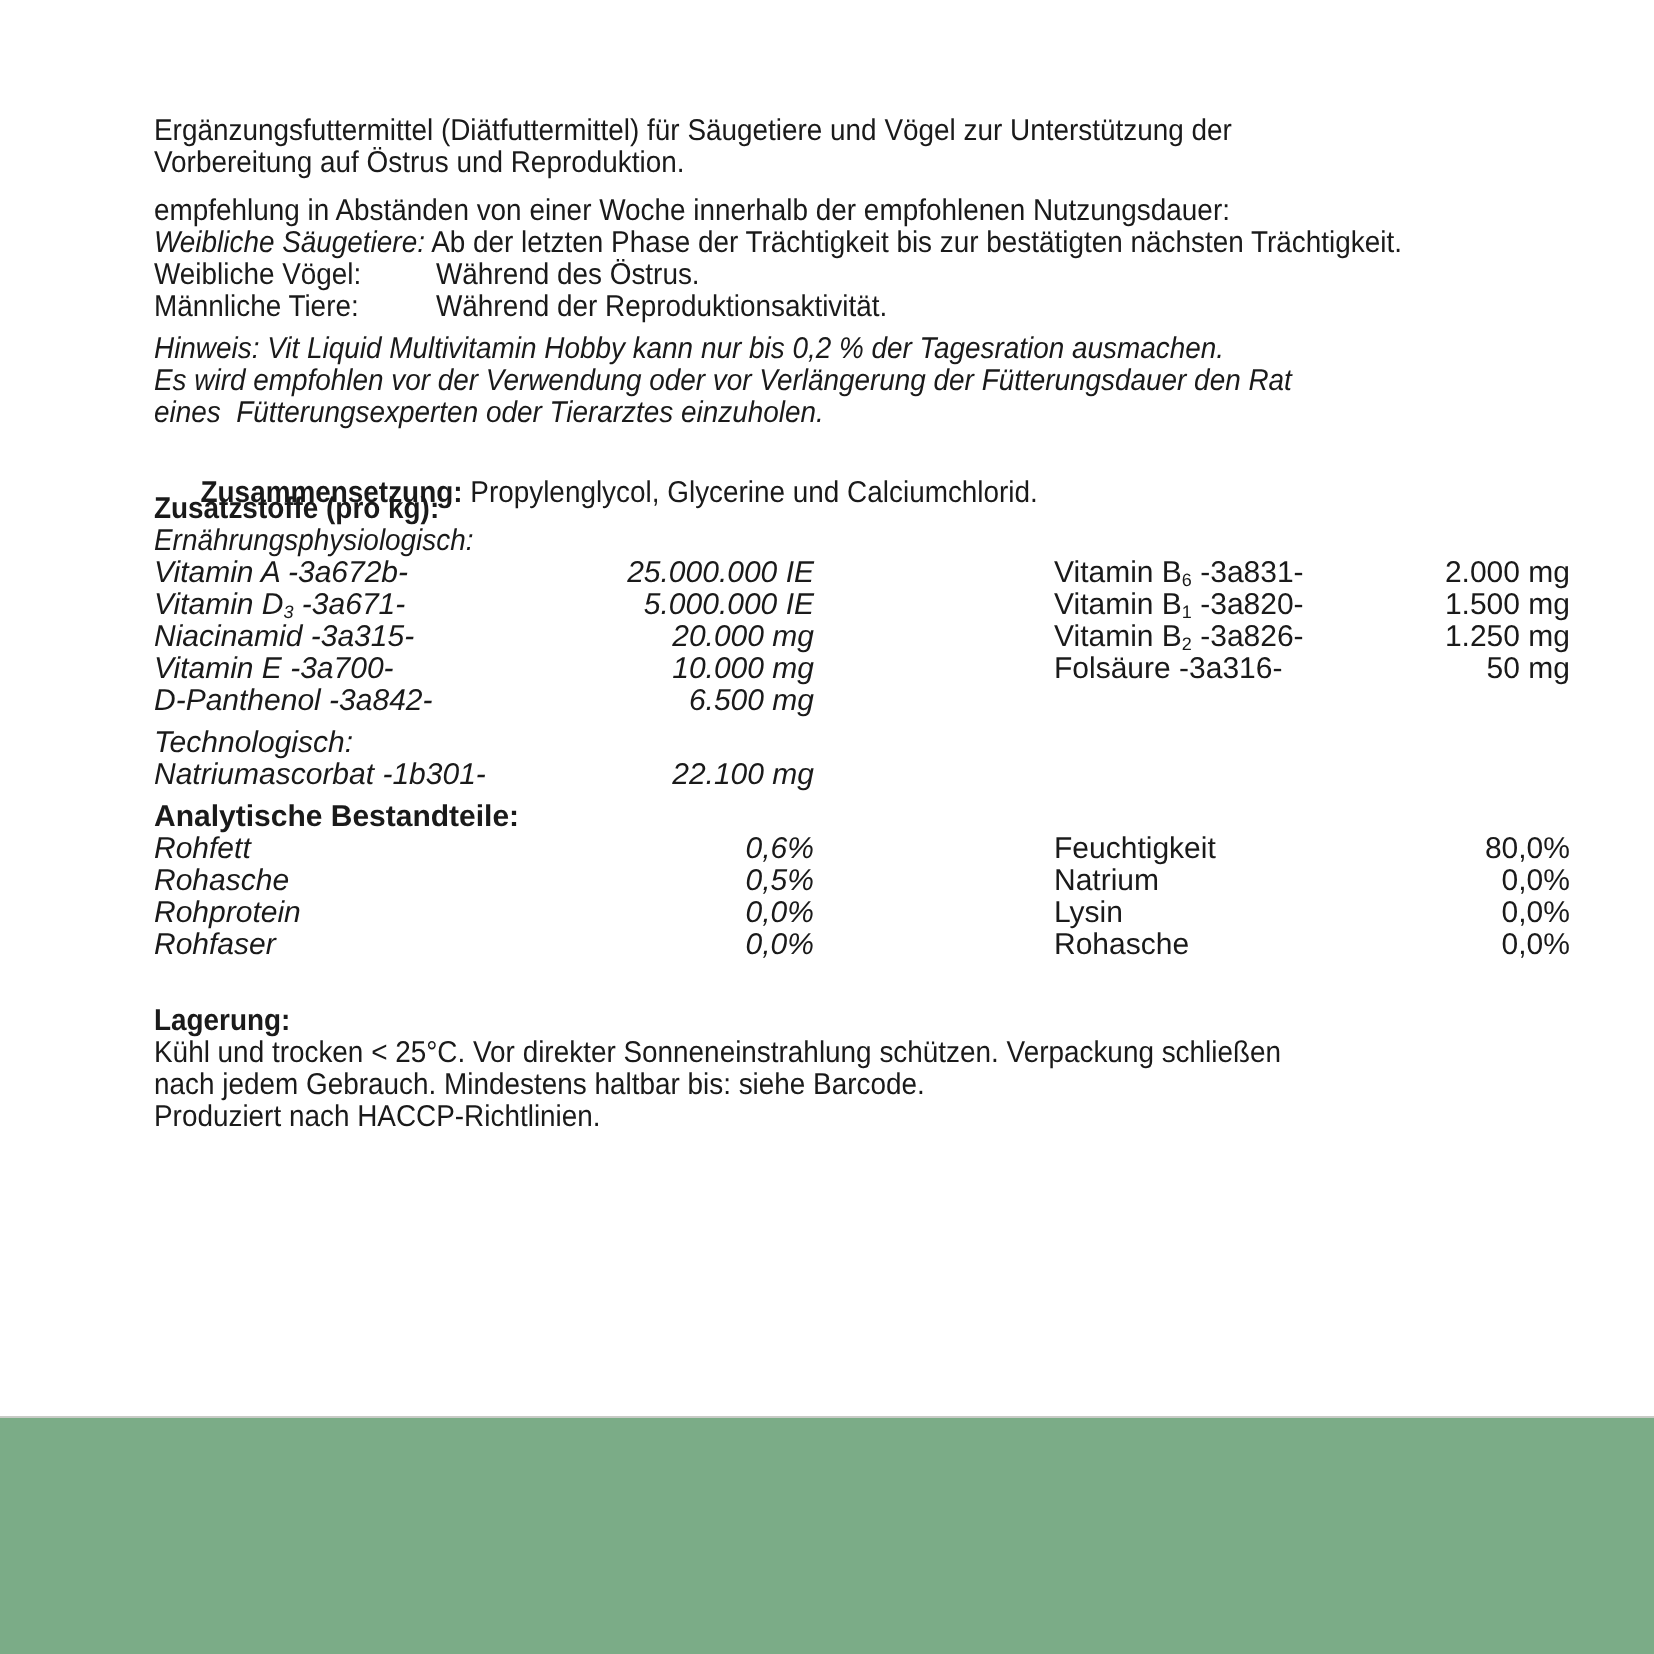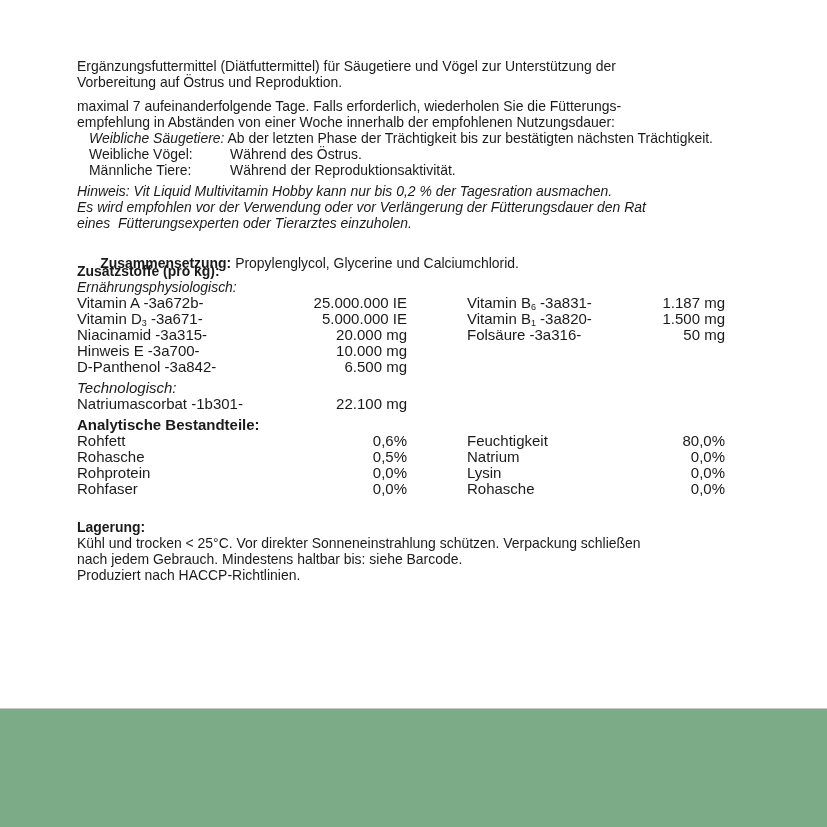--- a/index.html
+++ b/index.html
@@ -11,25 +11,25 @@
   .content {
     position:absolute; left:77px; top:58px; width:720px;
     font-size:15px; line-height:16px;
   }
   .cond { display:inline-block; transform:scaleX(0.93); transform-origin:left center; white-space:nowrap; }
   .line { white-space:nowrap; height:16px; }
   .b { font-weight:bold; }
   .i { font-style:italic; }
   .gap { height:8px; }
   .gap-sm { height:5px; }
-  .def-row { display:flex; white-space:nowrap; height:16px;margin-left:12px; }
+  .def-row { display:flex; white-space:nowrap; height:16px; }
   .def-row .lbl { width:141px; flex:none; }
   .cols { display:flex; }
   .col { width:330px; }
-  .col.left { margin-right:60px; }
+  .col.left { margin-right:120px;font-style:italic; }
   .col.right { width:258px; }
   .row { display:flex; justify-content:space-between; height:16px; white-space:nowrap; }
   .row .v { text-align:right; }
   sub { font-size:9px; line-height:0; vertical-align:-2px; }
   .footer-band {
     position:absolute; left:0; top:708px; width:827px; height:119px;
     background:#7bac87; border-top:1px solid #c8cbc6;
   }
 </style>
 </head>
@@ -38,21 +38,20 @@
 <div class="content">
 
   <div>
     <div class="line"><span class="cond">Ergänzungsfuttermittel (Diätfuttermittel) für Säugetiere und Vögel zur Unterstützung der</span></div>
     <div class="line"><span class="cond">Vorbereitung auf Östrus und Reproduktion.</span></div>
   </div>
 
   <div class="gap"></div>
 
   <div>
-    <div class="line"><span class="cond">maximal 7 aufeinanderfolgende Tage. Falls erforderlich, wiederholen Sie die Fütterungs-</span></div>
     <div class="line"><span class="cond">empfehlung in Abständen von einer Woche innerhalb der empfohlenen Nutzungsdauer:</span></div>
     <div class="def-row">
       <span class="cond" style="width:100%">
         <span class="i">Weibliche Säugetiere:</span>
         <span>Ab der letzten Phase der Trächtigkeit bis zur bestätigten nächsten Trächtigkeit.</span>
       </span>
     </div>
     <div class="def-row">
       <span class="lbl"><span class="cond">Weibliche Vögel:</span></span>
       <span class="cond">Während des Östrus.</span>
@@ -93,37 +92,41 @@
         </div>
         <div class="row">
           <span style="white-space:pre"><span>Vitamin D</span><sub>3</sub><span> -3a671-</span></span>
           <span class="v">5.000.000 IE</span>
         </div>
         <div class="row">
           <span style="white-space:pre"><span>Niacinamid</span><span> -3a315-</span></span>
           <span class="v">20.000 mg</span>
         </div>
         <div class="row">
-          <span style="white-space:pre"><span>Hinweis E</span><span> -3a700-</span></span>
+          <span style="white-space:pre"><span>Vitamin E</span><span> -3a700-</span></span>
           <span class="v">10.000 mg</span>
         </div>
         <div class="row">
           <span style="white-space:pre"><span>D-Panthenol</span><span> -3a842-</span></span>
           <span class="v">6.500 mg</span>
         </div>
       </div>
 
       <div class="col right">
         <div class="row">
           <span style="white-space:pre"><span>Vitamin B</span><sub>6</sub><span> -3a831-</span></span>
-          <span class="v">1.187 mg</span>
+          <span class="v">2.000 mg</span>
         </div>
         <div class="row">
           <span style="white-space:pre"><span>Vitamin B</span><sub>1</sub><span> -3a820-</span></span>
           <span class="v">1.500 mg</span>
+        </div>
+        <div class="row">
+          <span style="white-space:pre"><span>Vitamin B</span><sub>2</sub><span> -3a826-</span></span>
+          <span class="v">1.250 mg</span>
         </div>
         <div class="row">
           <span style="white-space:pre"><span>Folsäure</span><span> -3a316-</span></span>
           <span class="v">50 mg</span>
         </div>
       </div>
     </div>
 
     <div class="gap-sm"></div>
 

